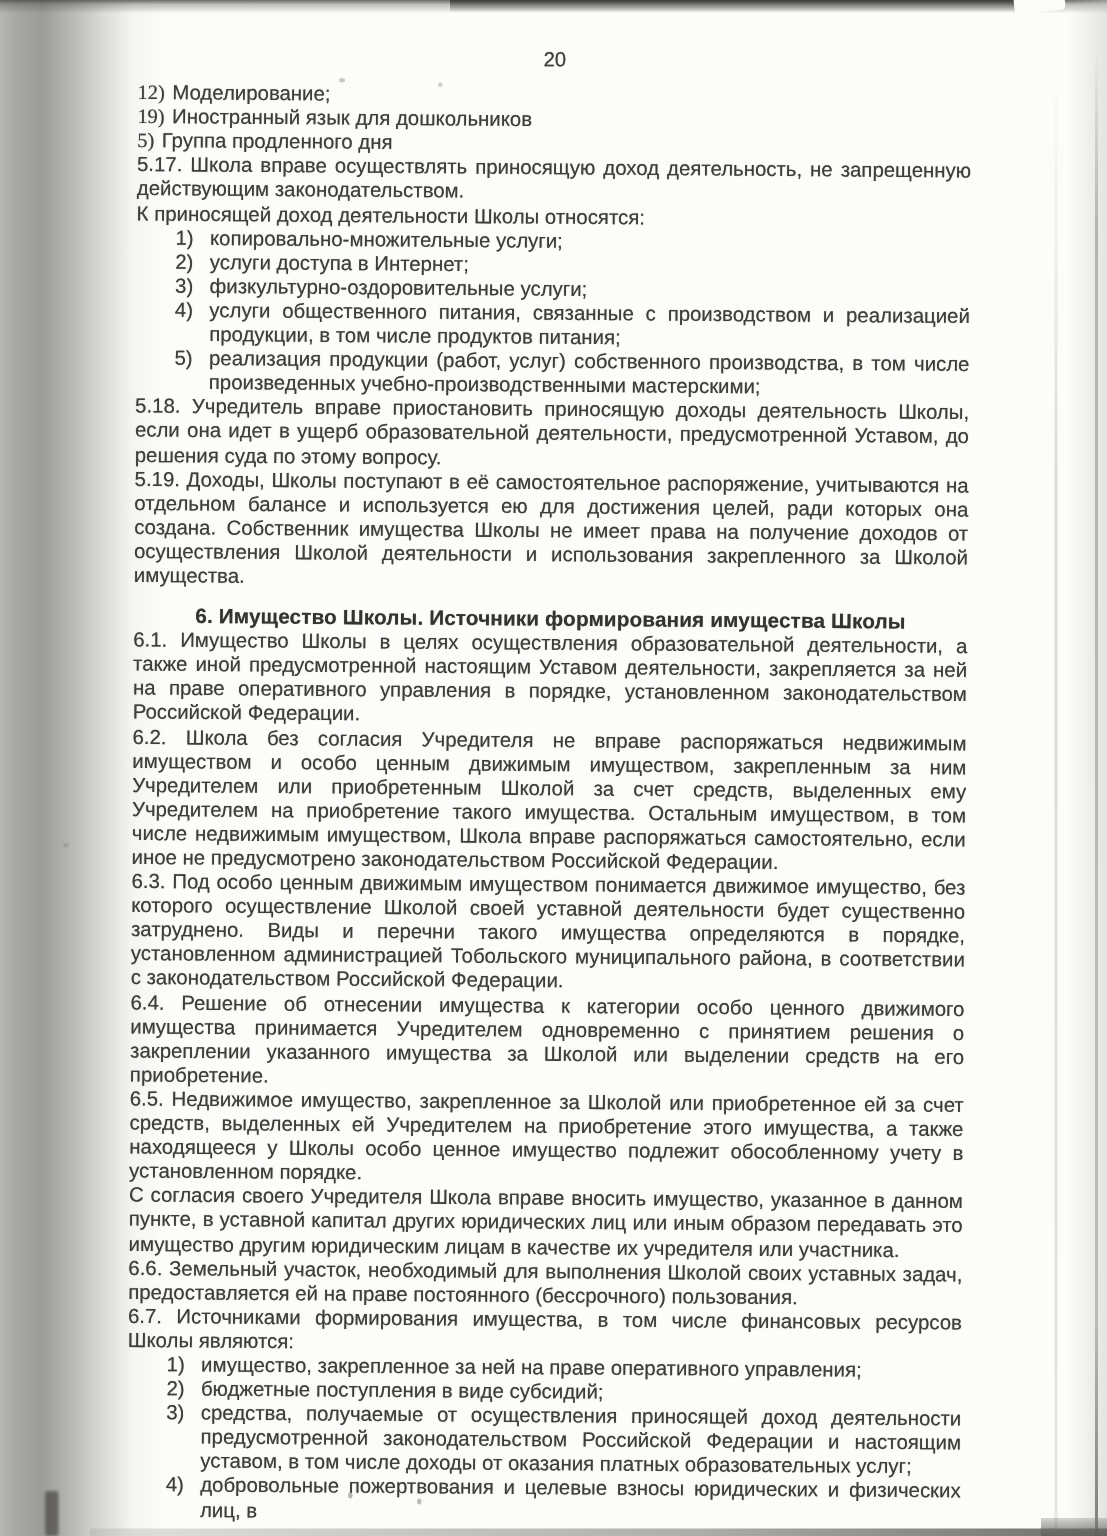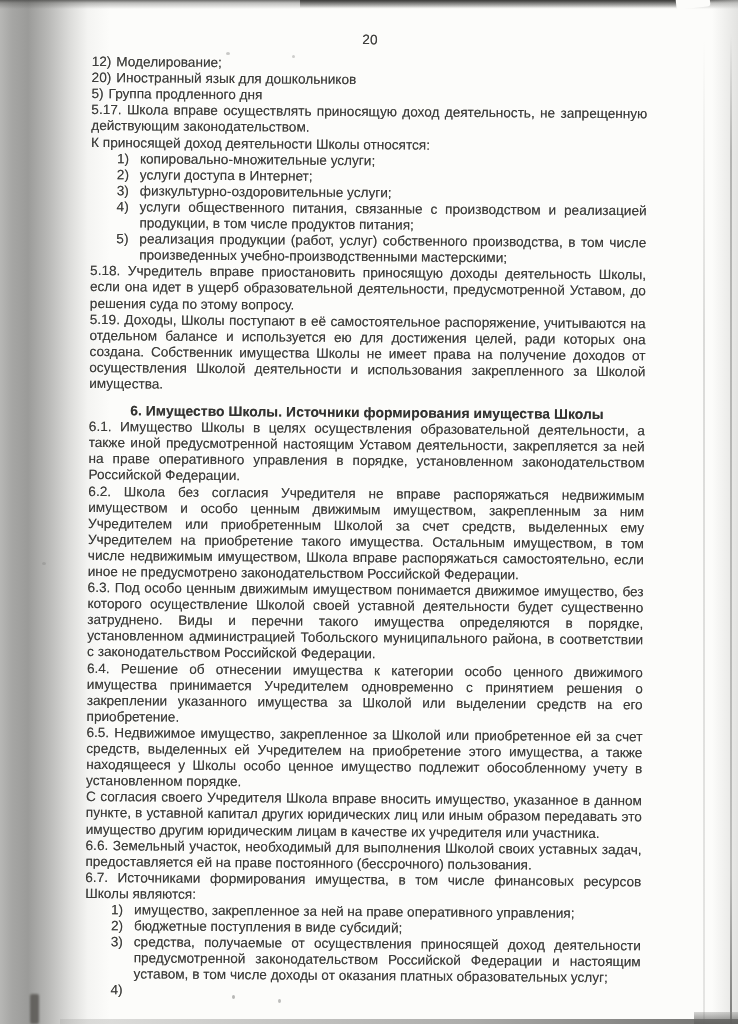--- a/index.html
+++ b/index.html
@@ -60,21 +60,21 @@
   .content{
     position:absolute;left:92px;top:30px;width:556px;
     transform:rotate(.45deg);transform-origin:0 0;
     font-size:13.6px;line-height:16.1px;color:#3d3d3b;
     text-shadow:0 0 .6px rgba(61,61,59,.65);
   }
   .page-num{text-align:center;margin:0 0 8px 0;}
   .para{margin:0;text-align:justify;}
   .lead{margin:0;}
   .ili{margin:0;}
-  .ili .num{margin-right:5px;}
+  .ili .num{margin-right:5px;font-family:Liberation Serif, serif;}
   .oli{position:relative;padding-left:49px;text-align:justify;margin:0;}
   .oli .num{position:absolute;left:26px;top:0;}
   .heading{
     margin:11px 0 0 0;font-weight:bold;text-align:center;
     font-size:13.8px;color:#333331;letter-spacing:.1px;
   }
 </style>
 </head>
 <body>
 
@@ -93,21 +93,21 @@
   <div class="speck s1"></div>
   <div class="speck s2"></div>
   <div class="speck s3"></div>
   <div class="speck s4"></div>
   <div class="speck s5"></div>
 
   <div class="content">
     <div class="page-num">20</div>
 
     <div class="ili"><span class="num">12)</span><span>Моделирование;</span></div>
-    <div class="ili"><span class="num">20)</span><span>Иностранный язык для дошкольников</span></div>
+    <div class="ili"><span class="num">19)</span><span>Иностранный язык для дошкольников</span></div>
     <div class="ili"><span class="num">5)</span><span>Группа продленного дня</span></div>
 
     <p class="para">5.17. Школа вправе осуществлять приносящую доход деятельность, не запрещенную действующим законодательством.</p>
     <p class="lead">К приносящей доход деятельности Школы относятся:</p>
 
     <div class="oli"><span class="num">1)</span><span>копировально-множительные услуги;</span></div>
     <div class="oli"><span class="num">2)</span><span>услуги доступа в Интернет;</span></div>
     <div class="oli"><span class="num">3)</span><span>физкультурно-оздоровительные услуги;</span></div>
     <div class="oli"><span class="num">4)</span><span>услуги общественного питания, связанные с производством и реализацией продукции, в том числе продуктов питания;</span></div>
     <div class="oli"><span class="num">5)</span><span>реализация продукции (работ, услуг) собственного производства, в том числе произведенных учебно-производственными мастерскими;</span></div>
@@ -122,15 +122,15 @@
     <p class="para">6.3. Под особо ценным движимым имуществом понимается движимое имущество, без которого осуществление Школой своей уставной деятельности будет существенно затруднено. Виды и перечни такого имущества определяются в порядке, установленном администрацией Тобольского муниципального района, в соответствии с законодательством Российской Федерации.</p>
     <p class="para">6.4. Решение об отнесении имущества к категории особо ценного движимого имущества принимается Учредителем одновременно с принятием решения о закреплении указанного имущества за Школой или выделении средств на его приобретение.</p>
     <p class="para">6.5. Недвижимое имущество, закрепленное за Школой или приобретенное ей за счет средств, выделенных ей Учредителем на приобретение этого имущества, а также находящееся у Школы особо ценное имущество подлежит обособленному учету в установленном порядке.</p>
     <p class="para">С согласия своего Учредителя Школа вправе вносить имущество, указанное в данном пункте, в уставной капитал других юридических лиц или иным образом передавать это имущество другим юридическим лицам в качестве их учредителя или участника.</p>
     <p class="para">6.6. Земельный участок, необходимый для выполнения Школой своих уставных задач, предоставляется ей на праве постоянного (бессрочного) пользования.</p>
     <p class="para">6.7. Источниками формирования имущества, в том числе финансовых ресурсов Школы являются:</p>
 
     <div class="oli"><span class="num">1)</span><span>имущество, закрепленное за ней на праве оперативного управления;</span></div>
     <div class="oli"><span class="num">2)</span><span>бюджетные поступления в виде субсидий;</span></div>
     <div class="oli"><span class="num">3)</span><span>средства, получаемые от осуществления приносящей доход деятельности предусмотренной законодательством Российской Федерации и настоящим уставом, в том числе доходы от оказания платных образовательных услуг;</span></div>
-    <div class="oli"><span class="num">4)</span></div>
+    <div class="oli"><span class="num">4)</span><span>добровольные пожертвования и целевые взносы юридических и физических лиц, в</span></div>
   </div>
 </div>
 
 </body></html>

